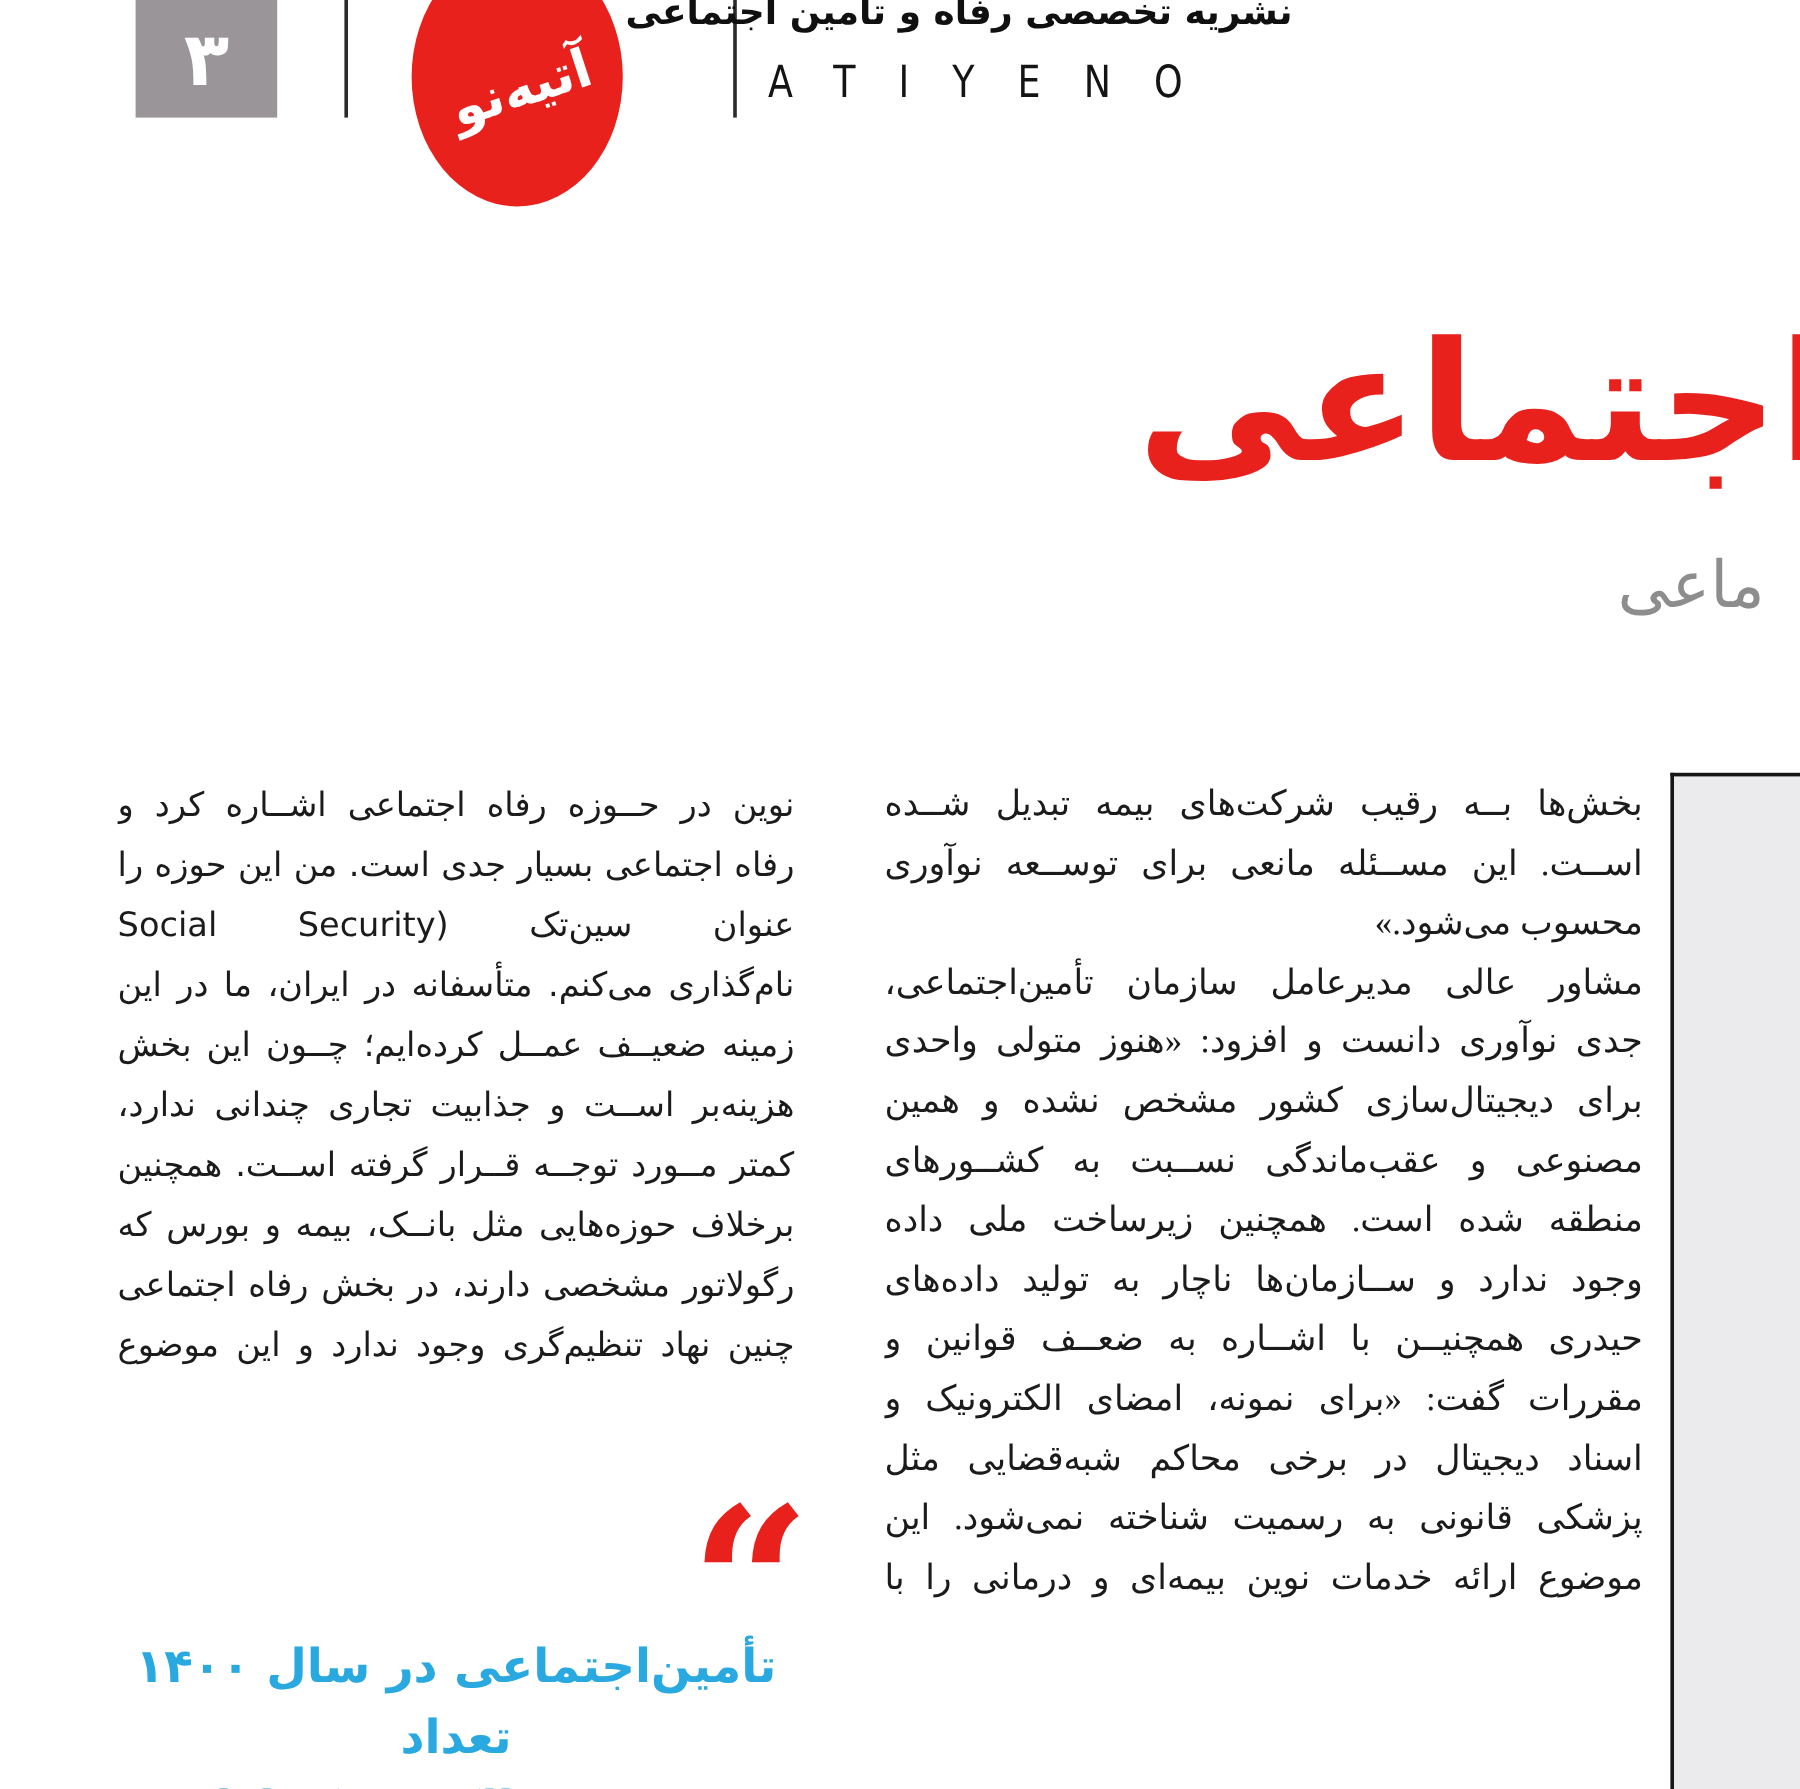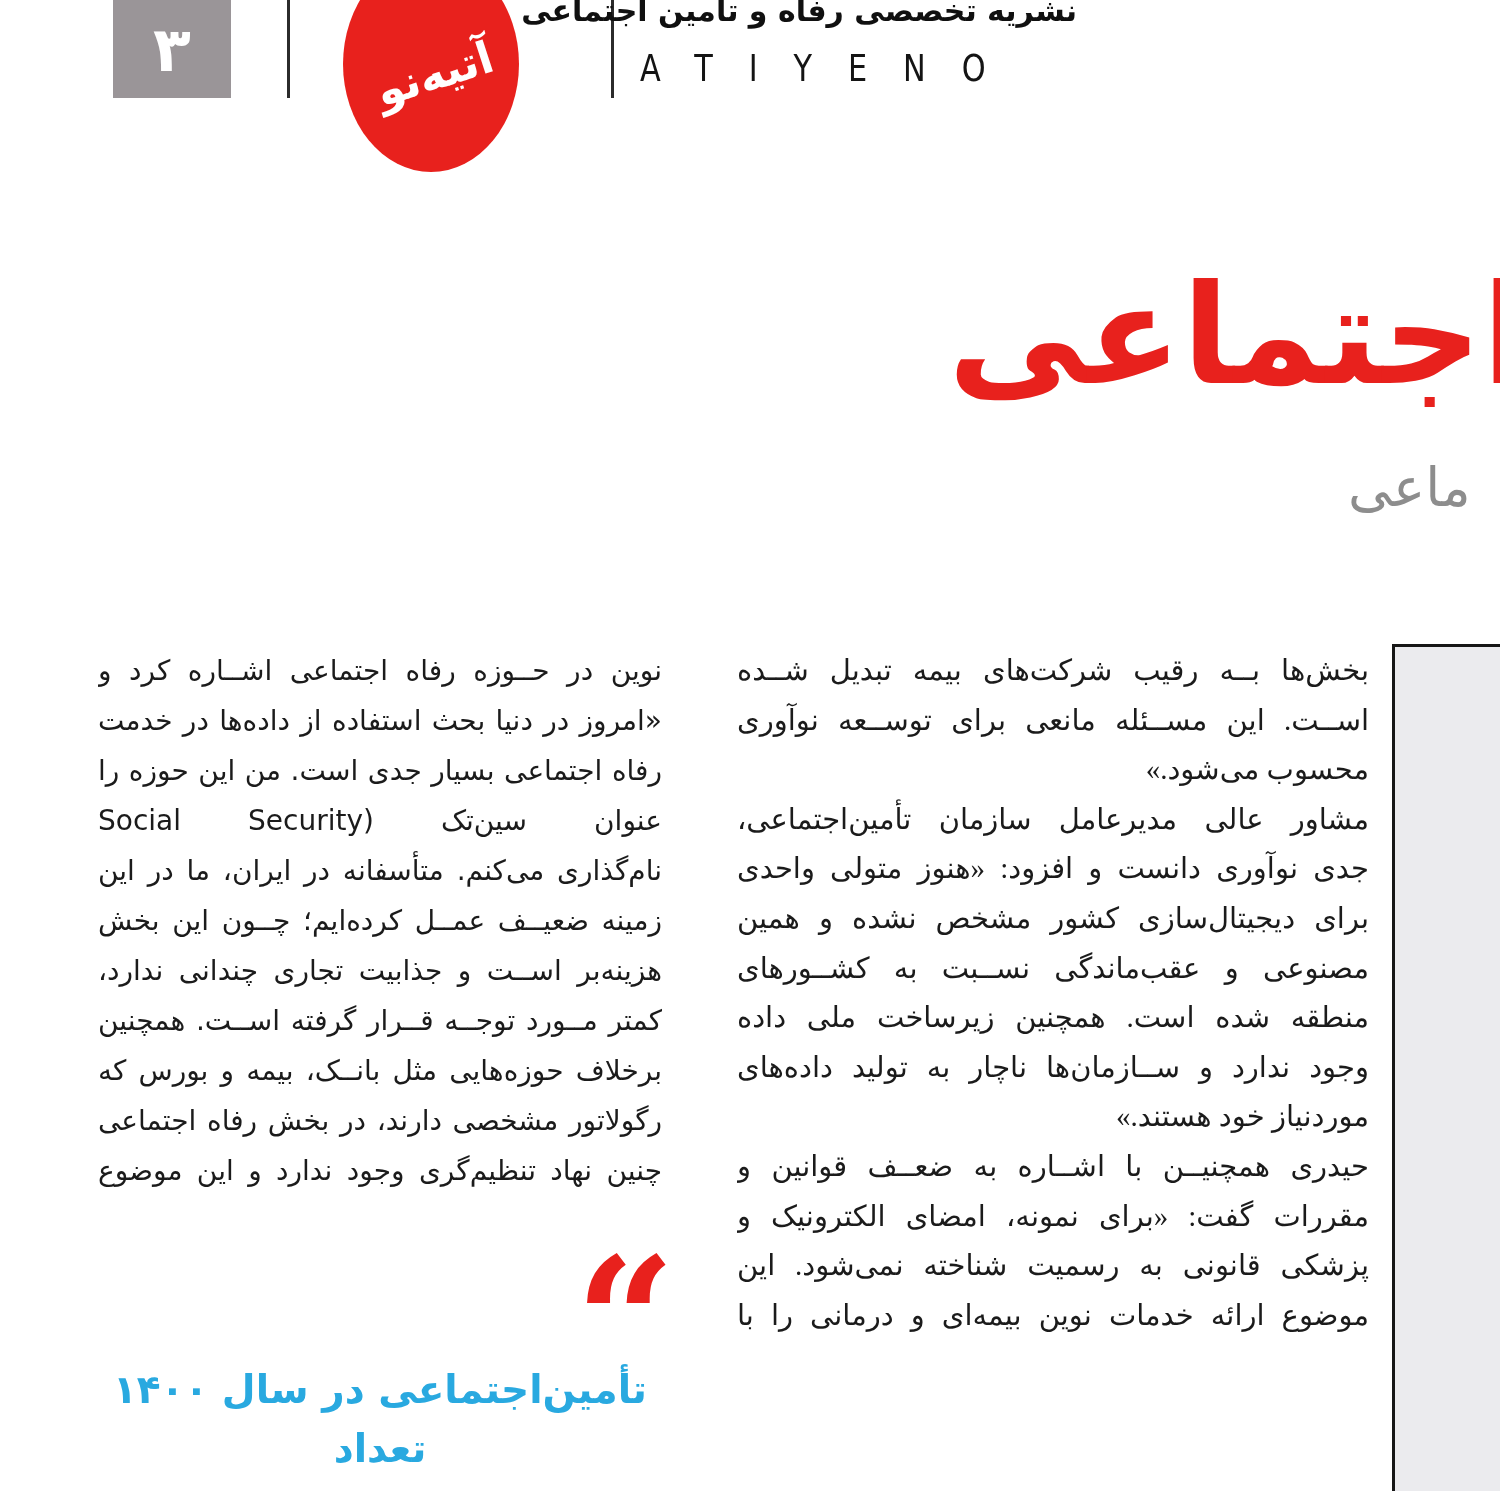--- a/index.html
+++ b/index.html
@@ -110,30 +110,29 @@
   <div class="col col-right">
     <div class="rline">بخش‌ها بــه رقیب شرکت‌های بیمه تبدیل شــده</div>
     <div class="rline">اســت. این مســئله مانعی برای توســعه نوآوری</div>
     <div class="rline line-end">محسوب می‌شود.»</div>
     <div class="rline">مشاور عالی مدیرعامل سازمان تأمین‌اجتماعی،</div>
     <div class="rline">جدی نوآوری دانست و افزود: «هنوز متولی واحدی</div>
     <div class="rline">برای دیجیتال‌سازی کشور مشخص نشده و همین</div>
     <div class="rline">مصنوعی و عقب‌ماندگی نســبت به کشــورهای</div>
     <div class="rline">منطقه شده است. همچنین زیرساخت ملی داده</div>
     <div class="rline">وجود ندارد و ســازمان‌ها ناچار به تولید داده‌های</div>
-    <div class="rline line-end">موردنیاز خود هستند.»</div>
     <div class="rline">حیدری همچنیــن با اشــاره به ضعــف قوانین و</div>
     <div class="rline">مقررات گفت: «برای نمونه، امضای الکترونیک و</div>
+    <div class="rline">اسناد دیجیتال در برخی محاکم شبه‌قضایی مثل</div>
     <div class="rline">پزشکی قانونی به رسمیت شناخته نمی‌شود. این</div>
     <div class="rline">موضوع ارائه خدمات نوین بیمه‌ای و درمانی را با</div>
   </div>
 
   <div class="col col-left">
     <div class="lline">نوین در حــوزه رفاه اجتماعی اشــاره کرد و گفت:</div>
-    <div class="lline">«امروز در دنیا بحث استفاده از داده‌ها در خدمت</div>
     <div class="lline">رفاه اجتماعی بسیار جدی است. من این حوزه را با</div>
     <div class="lline">عنوان سین‌تک (Social Security Technology)</div>
     <div class="lline">نام‌گذاری می‌کنم. متأسفانه در ایران، ما در این</div>
     <div class="lline">زمینه ضعیــف عمــل کرده‌ایم؛ چــون این بخش</div>
     <div class="lline">هزینه‌بر اســت و جذابیت تجاری چندانی ندارد،</div>
     <div class="lline">کمتر مــورد توجــه قــرار گرفته اســت. همچنین</div>
     <div class="lline">برخلاف حوزه‌هایی مثل بانــک، بیمه و بورس که</div>
     <div class="lline">رگولاتور مشخصی دارند، در بخش رفاه اجتماعی</div>
     <div class="lline">چنین نهاد تنظیم‌گری وجود ندارد و این موضوع</div>
   </div>

